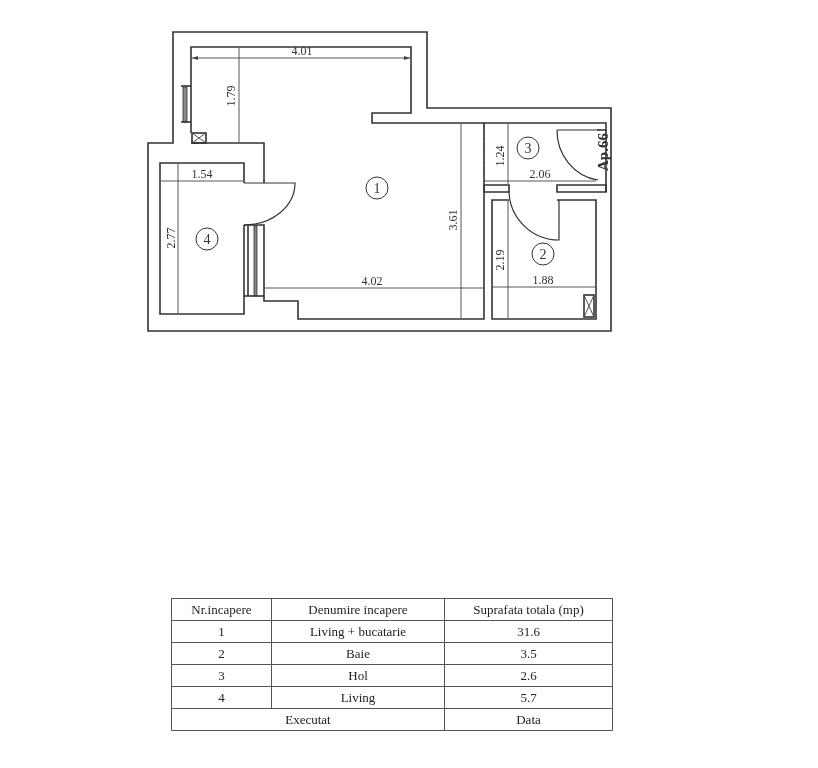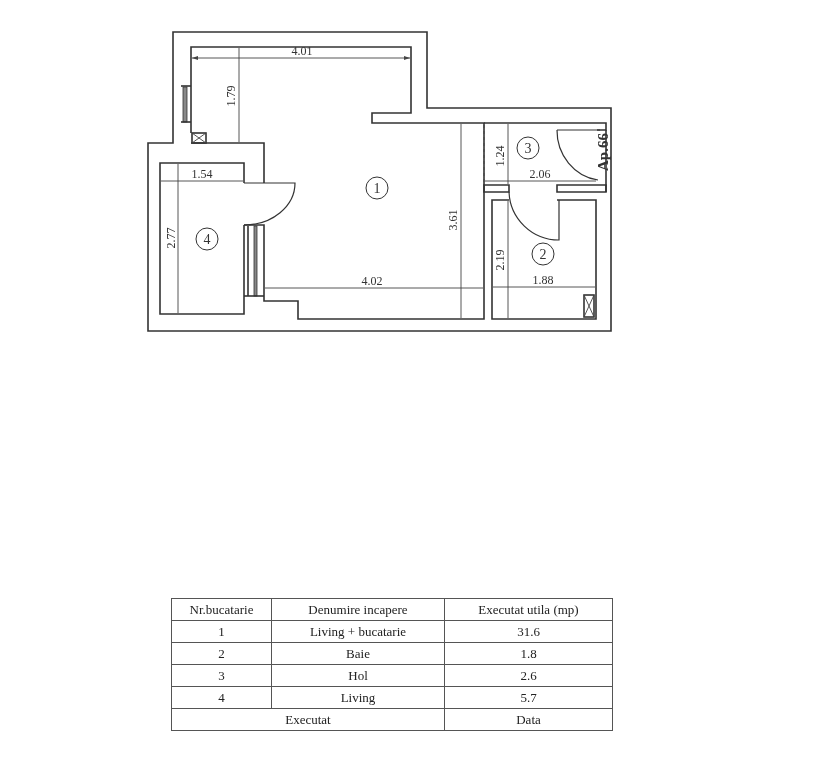--- a/index.html
+++ b/index.html
@@ -119,33 +119,33 @@
     <circle class="circ" cx="207" cy="239" r="11"></circle>
     <text x="207" y="244" font-size="14" text-anchor="middle">4</text>
   </g>
 
   <text x="0" y="0" font-size="15" font-weight="bold" text-anchor="middle" transform="translate(608,152) rotate(-90)">Ap.66</text>
 </svg>
 
 <table id="area-table">
   <tbody>
       <tr>
-    <td class="c1">Nr.bucatarie</td>
+    <td class="c1">Nr.incapere</td>
     <td class="c2">Denumire incapere</td>
-    <td class="c3">Executat utila (mp)</td>
+    <td class="c3">Suprafata totala (mp)</td>
   </tr>
   <tr>
     <td>1</td>
     <td>Living + bucatarie</td>
     <td>31.6</td>
   </tr>
   <tr>
     <td>2</td>
     <td>Baie</td>
-    <td>1.8</td>
+    <td>3.5</td>
   </tr>
   <tr>
     <td>3</td>
     <td>Hol</td>
     <td>2.6</td>
   </tr>
   <tr>
     <td>4</td>
     <td>Living</td>
     <td>5.7</td>

